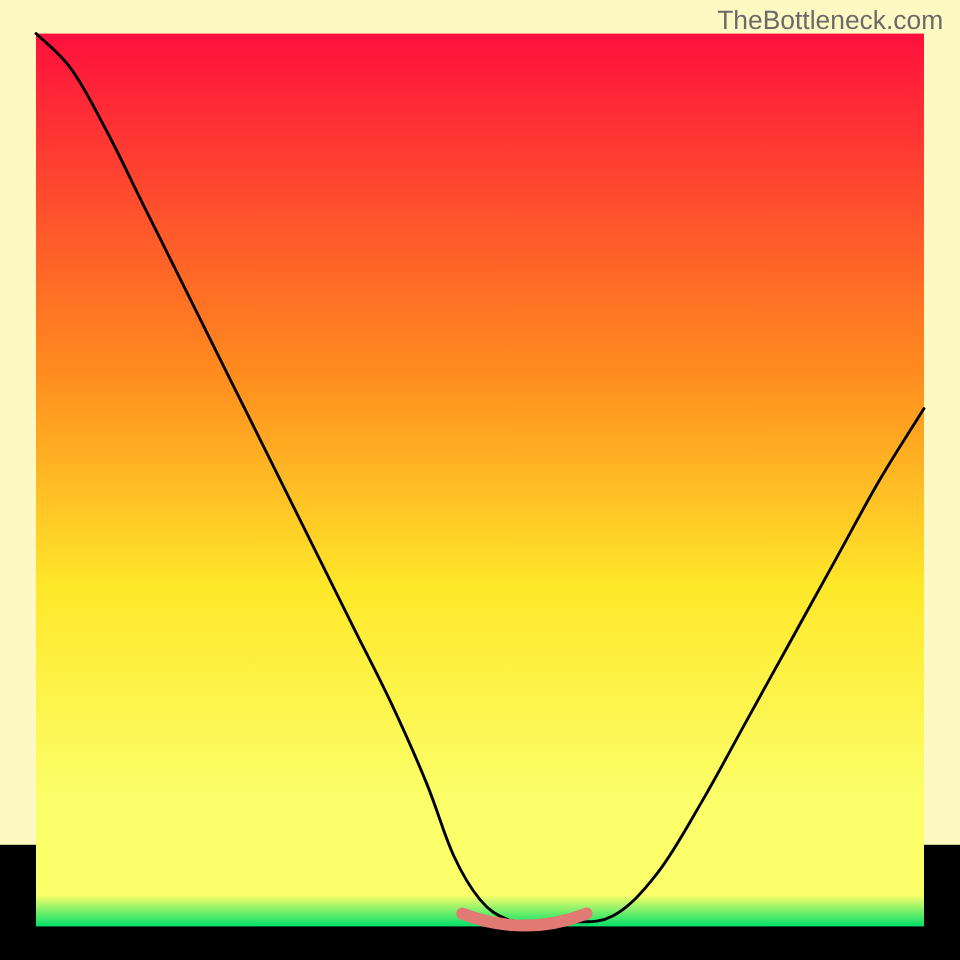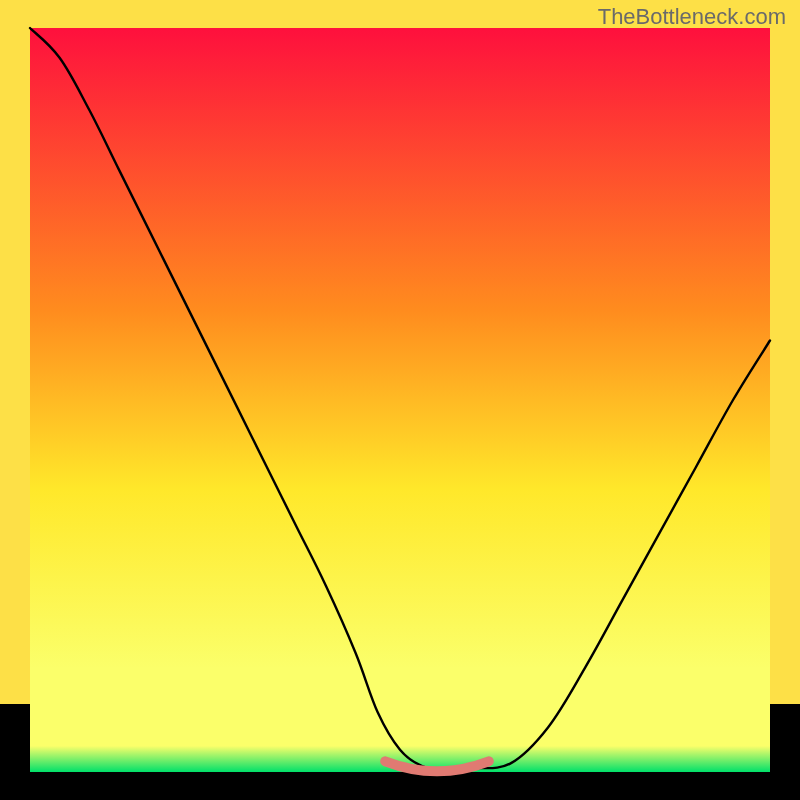--- a/index.html
+++ b/index.html
@@ -8,21 +8,21 @@
     width: 800px;
     height: 800px;
     background: #000;
     overflow: hidden;
     font-family: Arial, Helvetica, sans-serif;
   }
   .frame {
     position: relative;
     width: 800px;
     height: 704px;
-    background: #fde047;
+    background: #fef9c3;
   }
   .watermark {
     position: absolute;
     top: 4px;
     right: 14px;
     color: #6a6a6a;
     font-size: 22px;
     font-weight: 500;
     z-index: 5;
     user-select: none;

